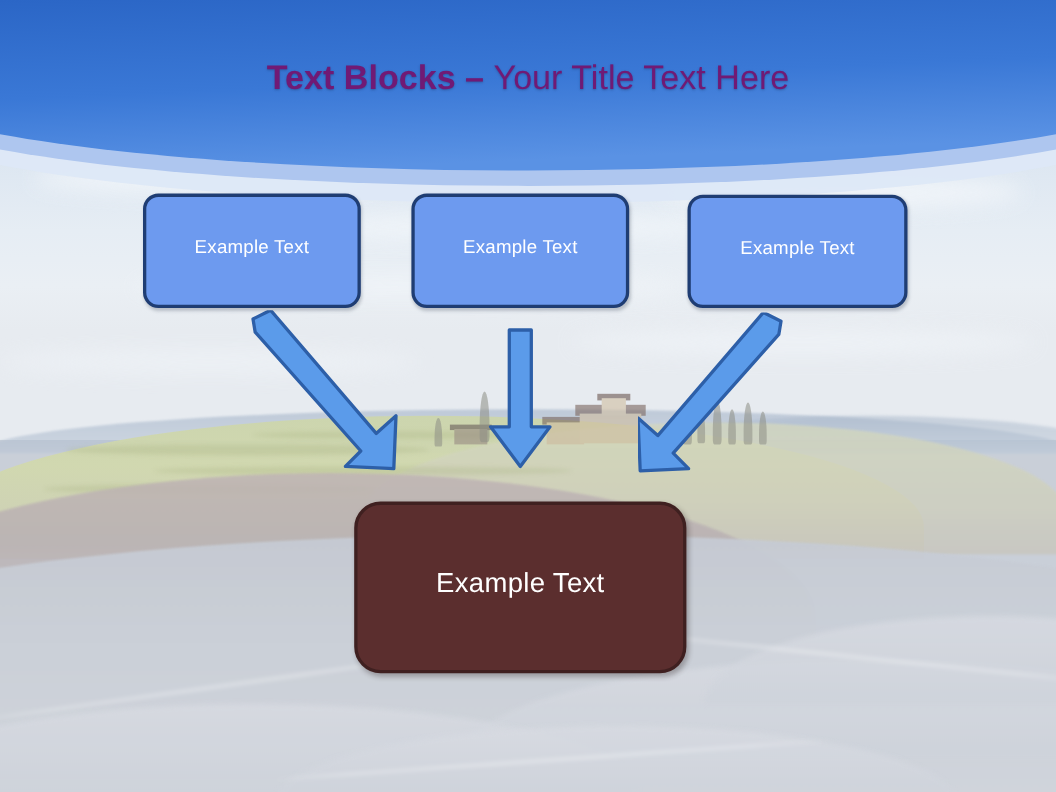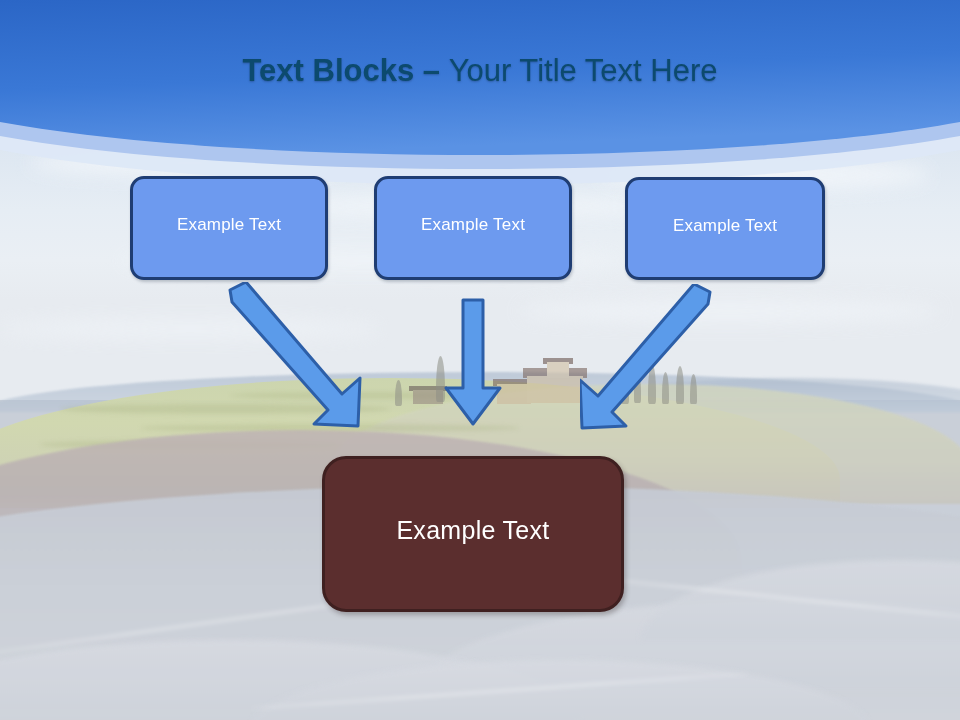--- a/index.html
+++ b/index.html
@@ -250,21 +250,21 @@
     </defs>
 
     <path d="M0,0 H960 V150 C720,196 240,196 0,150 Z" fill="#dde8f7" opacity="0.95"></path>
 
     <path d="M0,0 H960 V136 C720,180 240,180 0,136 Z" fill="#aec6ef"></path>
 
     <path d="M0,0 H960 V122 C720,166 240,166 0,122 Z" fill="url(#bannerGrad)"></path>
   </svg>
 
   <div style="position:absolute; left:0; top:52px; width:960px; text-align:center;
-              color:#0c4a6e; font-size:31px; line-height:38px; white-space:nowrap;
+              color:#701a75; font-size:31px; line-height:38px; white-space:nowrap;
               text-shadow:0 1px 2px rgba(20,40,80,.35);">
     <span style="font-weight:bold;">Text Blocks</span><span style="font-weight:bold;"> – </span><span>Your Title Text Here</span>
   </div>
 
   <svg class="arrow" style="left:210px; top:282px; width:160px; height:150px;" viewBox="0 0 160 150">
 
     <polygon points="20,8 36,0 132,112 150,96 148,144 104,142 118,128 22,20" fill="#5b9bea" stroke="#2d5fa8" stroke-width="3" stroke-linejoin="round"></polygon>
   </svg>
 
   <svg class="arrow" style="left:440px; top:296px; width:66px; height:132px;" viewBox="0 0 66 132">

